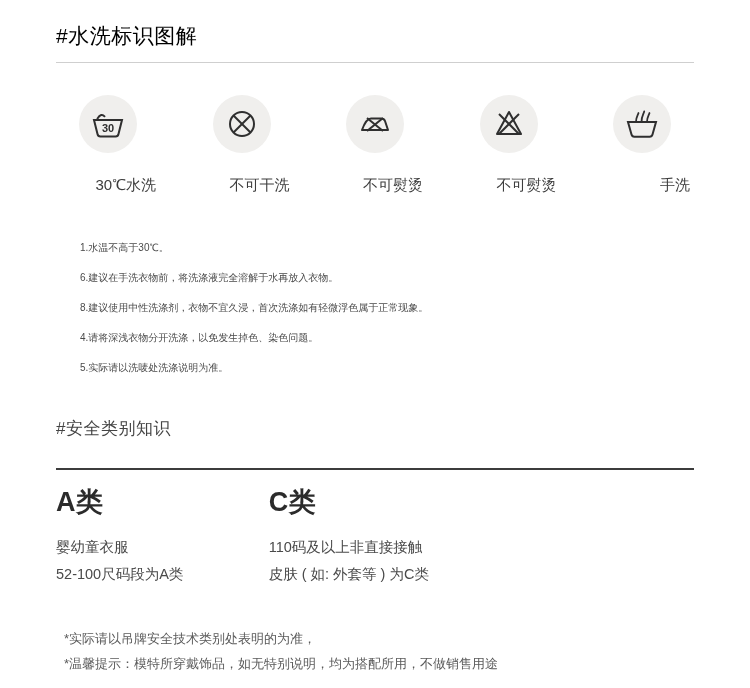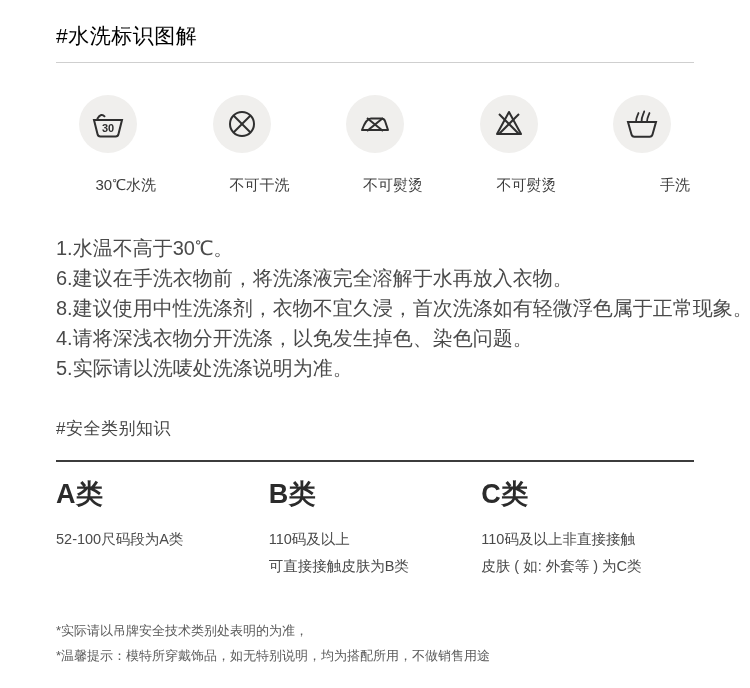--- a/index.html
+++ b/index.html
@@ -30,21 +30,21 @@
     color: #000000;
     letter-spacing: 0.5px;
     padding-bottom: 12px;
     border-bottom: 1px solid #cfcfcf;
   }
   .section-head-2 {
     padding-top: 34px;
     font-size: 17px;
     color: #444;
     letter-spacing: 0.5px;
-    padding-bottom: 20px;
+    padding-bottom: 28px;
     border-bottom: 2px solid #3c3c3c;
   }
 
   
   .icon-row {
     display: flex;
     justify-content: space-between;
     align-items: flex-start;
     margin-top: 32px;
     padding: 0 4px;
@@ -69,24 +69,25 @@
     font-size: 15px;
     color: #3d3d3d;
     white-space: nowrap;
   }
 
   
   .notes {
     margin-top: 38px;
   }
   .note-line {
-    font-size: 20px;
+    font-size: 10px;
     color: #4a4a4a;
     line-height: 30px;
     white-space: nowrap;
+    margin-left: 24px;
   }
 
   
   .cat-row {
     display: flex;
     margin-top: 14px;
   }
   .cat-col {
     width: 33.33%;
     box-sizing: border-box;
@@ -103,20 +104,21 @@
   }
   .cat-line {
     font-size: 14.5px;
     color: #4a4a4a;
     line-height: 27px;
   }
 
   
   .footnotes {
     margin-top: 38px;
+    margin-left: 8px;
   }
   .footnote {
     font-size: 13px;
     color: #5a5a5a;
     line-height: 25px;
   }
 </style>
 </head>
 <body>
 
@@ -193,31 +195,25 @@
     <div class="note-line">5.实际请以洗唛处洗涤说明为准。</div>
   </div>
 
   <div class="section-head-2">#安全类别知识</div>
 
   <div class="cat-row">
 
     <div class="cat-col">
       <div class="cat-title">A类</div>
       <div class="cat-lines">
+        <div class="cat-line">婴幼童衣服</div>
         <div class="cat-line">52-100尺码段为A类</div>
       </div>
     </div>
 
-    <div class="cat-col">
-      <div class="cat-title">B类</div>
-      <div class="cat-lines">
-        <div class="cat-line">110码及以上</div>
-        <div class="cat-line">可直接接触皮肤为B类</div>
-      </div>
-    </div>
 
     <div class="cat-col">
       <div class="cat-title">C类</div>
       <div class="cat-lines">
         <div class="cat-line">110码及以上非直接接触</div>
         <div class="cat-line">皮肤 ( 如: 外套等 ) 为C类</div>
       </div>
     </div>
 
   </div>

